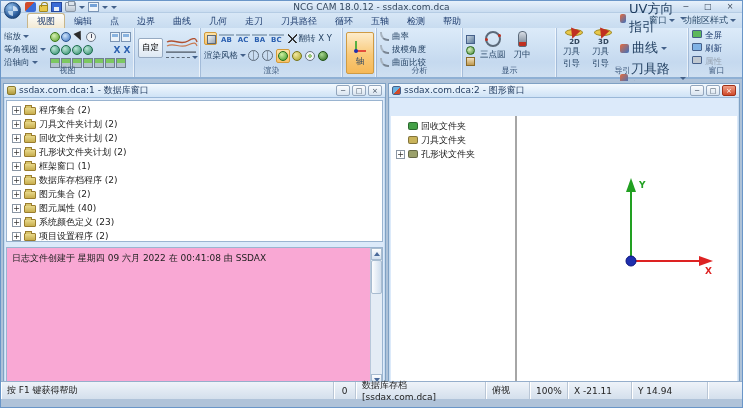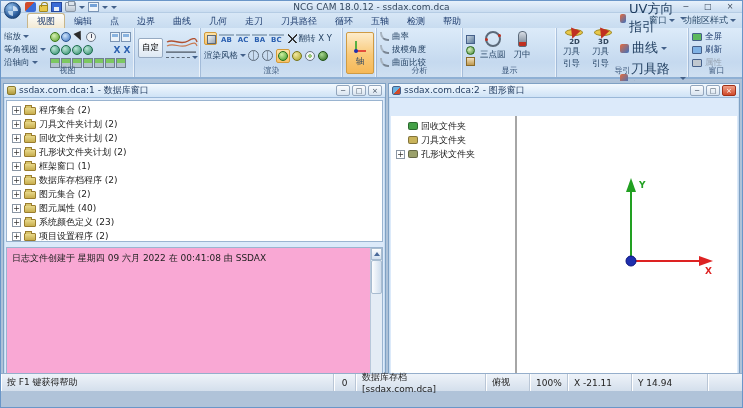--- a/index.html
+++ b/index.html
@@ -90,21 +90,21 @@
   .ic-3pc::before { left:-2px; top:5px; } .ic-3pc::after { right:-2px; top:1px; }
   .ic-toolmid { width:9px; height:16px; border-radius:4px 4px 2px 2px; background:linear-gradient(#d8dee6,#8a96a4 70%,#c03020 70%); border:1px solid #5c6a7a; }
   .ic-guide { width:20px; height:14px; position:relative; }
   .ic-guide::before { content:""; position:absolute; left:1px; bottom:0; width:16px; height:5px; border-radius:50%; background:#e8c84a; border:1px solid #a08820; }
   .ic-guide.g2d::after { content:""; position:absolute; left:5px; top:-1px; width:0; height:0;
     border-left:5px solid transparent; border-right:5px solid transparent; border-top:10px solid #c03020; transform:rotate(20deg); }
   .badge { font-size:7px; font-weight:bold; color:#33475e; }
   .gmenu { display:flex; flex-direction:column; justify-content:center; gap:3px; height:100%; }
   .gm-item { display:flex; align-items:center; gap:3px; font-size:13px; }
   .ic-gm { width:9px; height:9px; background:linear-gradient(135deg,#e86a3a,#3a72c0); border-radius:2px; }
-  .wg-item { height:13px; display:flex; align-items:center; gap:3px; font-size:8.5px; }
+  .wg-item { height:13px; display:flex; gap:3px; font-size:8.5px; }
   .ic-wg { width:10px; height:8px; border:1px solid #46608a; border-radius:1px; }
 
   
   .main { position:absolute; top:80px; left:0; right:0; bottom:18px; background:#aec2d8; }
   .panel { position:absolute; border:1px solid #7fa1c4; background:#dceafa; box-shadow:0 0 0 1px #c8dcf0 inset; }
   .panel-title { height:14px; background:linear-gradient(#f3f9fe,#cfe3f6); border-bottom:1px solid #9ab8d8;
     display:flex; align-items:center; gap:3px; padding:0 3px; font-size:9px; color:#1f3a5f; }
   .pt-icon { width:9px; height:9px; flex:none; border-radius:2px; }
   .db-icon { background:linear-gradient(#e8d88a,#b09a3e); border:1px solid #8a7a2e; }
   .gfx-icon { background:linear-gradient(135deg,#6ab0e0 50%,#d04a2a 50%); border:1px solid #46608a; }
@@ -128,21 +128,21 @@
   .sb-down { position:absolute; bottom:0; left:0; right:0; }
   .sb-down::after { content:""; width:0; height:0; border-left:3px solid transparent; border-right:3px solid transparent; border-top:4px solid #4a6a9a; }
   .sb-thumb { position:absolute; top:12px; left:0; right:0; height:34px; background:linear-gradient(90deg,#fcfdfe,#cfdded); border:1px solid #a8bcd0; border-radius:2px; }
   .gfx-window { left:387px; top:2px; right:2px; height:308px; }
   .gfx-body { position:absolute; left:2px; right:2px; top:16px; bottom:3px; background:#fff; display:flex;margin-top:16px; }
   .gfx-tree { width:126px; flex:none; border-right:2px solid #a6a6a6; padding-top:3px; }
   .gfx-canvas { flex:1; position:relative; }
   .gicon { width:10px; height:8px; flex:none; border-radius:2px; border:1px solid rgba(0,0,0,.35); }
 
   
-  .statusbar { position:absolute; left:0; right:0; bottom:16px; height:18px;
+  .statusbar { position:absolute; left:0; right:0; bottom:8px; height:18px;
     background:linear-gradient(#eef3f9,#d4dfec); border-top:1px solid #95aecb; display:flex; align-items:center; color:#222; }
   .seg { height:100%; display:flex; align-items:center; padding:0 6px; border-left:1px solid #b9c6d6; box-shadow:1px 0 0 #fff inset; }
   .seg:first-child { border-left:none; }
 </style>
 </head>
 <body>
 
 <div class="app">
 
   <div class="titlebar">

